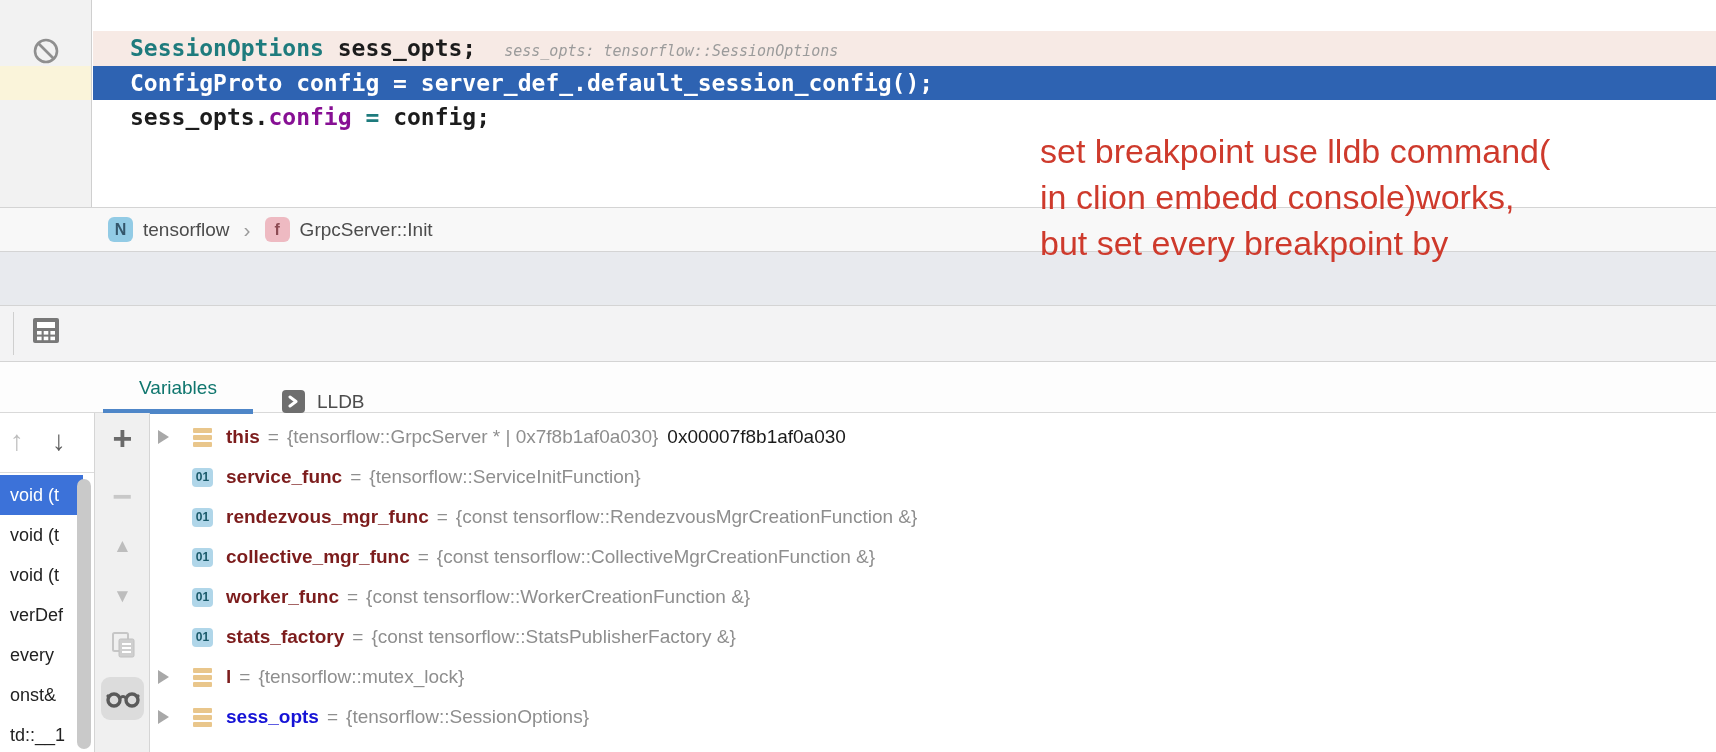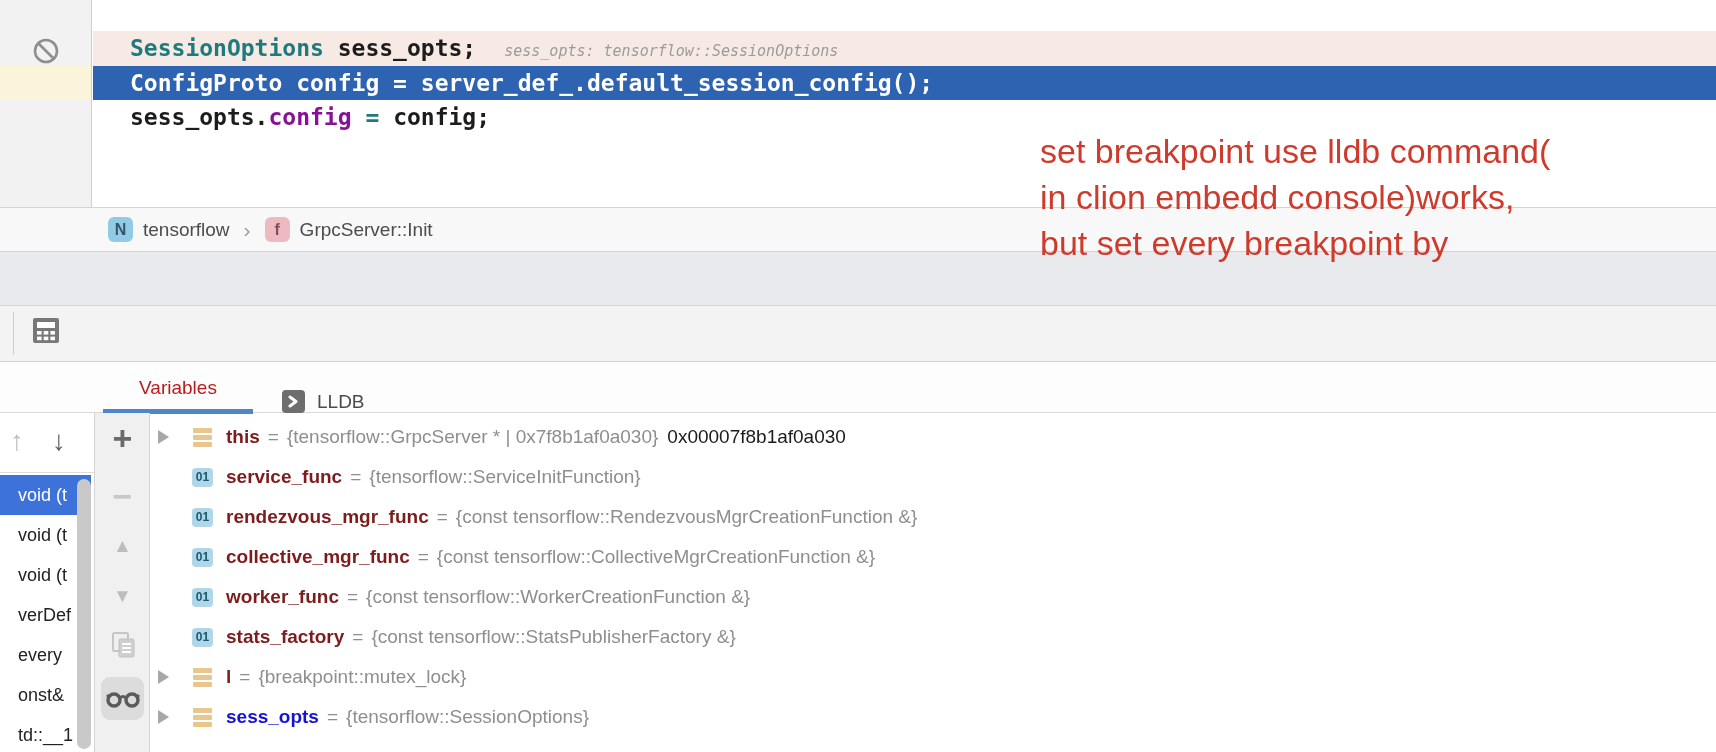--- a/index.html
+++ b/index.html
@@ -41,32 +41,32 @@
   .crumb-sep{color:#9a9a9a;font-size:21px;margin:0 14px;}
   
   #band-toolbar{position:absolute;left:0;top:252px;width:1716px;height:54px;background:#e8eaee;border-bottom:1px solid #d4d4d4;box-sizing:border-box;}
   #band-debugbar{position:absolute;left:0;top:306px;width:1716px;height:56px;background:#f3f3f4;border-bottom:1px solid #d4d4d4;box-sizing:border-box;}
   #band-vline{position:absolute;left:13px;top:6px;width:1px;height:43px;background:#cfcfcf;}
   #grid-btn{position:absolute;left:32px;top:11px;width:28px;height:27px;}
   
   #debug-panel{position:absolute;left:0;top:362px;width:1716px;height:390px;background:#ffffff;}
   #tab-strip{position:absolute;left:0;top:0;width:1716px;height:51px;border-bottom:1px solid #d9d9d9;box-sizing:border-box;background:#fdfdfd;}
   #tab-variables{position:absolute;left:103px;top:0;width:150px;height:51px;display:flex;align-items:center;justify-content:center;
-    font-size:19px;color:#b91c1c;}
+    font-size:19px;color:#0f766e;}
   #tab-variables .underline{position:absolute;left:0;bottom:-1px;width:150px;height:5px;background:#4e86c8;}
   #tab-lldb{position:absolute;left:282px;top:0;height:51px;display:flex;align-items:flex-end;font-size:19px;color:#4c4c4c;}
   #lldb-icon{width:23px;height:23px;border-radius:4px;background:#6e6e6e;display:flex;align-items:center;justify-content:center;margin-right:12px;}
   
   #frames-panel{position:absolute;left:0;top:51px;width:95px;height:339px;background:#fff;border-right:1px solid #d5d5d5;box-sizing:border-box;overflow:hidden;}
   #frames-toolbar{position:absolute;left:0;top:0;width:94px;height:60px;border-bottom:1px solid #dcdcdc;box-sizing:border-box;}
   .nav-arrow{position:absolute;top:8px;font-size:28px;line-height:40px;}
   #nav-up{left:10px;color:#bdbdbd;}
   #nav-down{left:52px;color:#5f5f5f;}
   #frames-list{position:absolute;left:0;top:62px;width:94px;}
-  .frame-row{height:40px;line-height:40px;font-size:18px;color:#222;padding-left:18px;width:73px;
+  .frame-row{height:40px;line-height:40px;font-size:18px;color:#222;padding-left:10px;width:73px;
     white-space:nowrap;overflow:hidden;}
   .frame-row.selected{background:#3c72d9;color:#fff;}
   #frames-scrollbar{position:absolute;right:3px;top:66px;width:14px;height:270px;background:#c9c9c9;border-radius:7px;}
   
   #vars-toolbar{position:absolute;left:95px;top:51px;width:55px;height:339px;background:#f0f0f0;border-right:1px solid #d5d5d5;box-sizing:border-box;}
   .vt-btn{position:absolute;left:0;width:55px;text-align:center;}
   #vt-add{top:6px;font-size:34px;color:#6a6a6a;font-weight:bold;}
   #vt-remove{top:64px;font-size:34px;color:#c8c8c8;font-weight:bold;}
   #vt-up{top:122px;font-size:19px;color:#bdbdbd;}
   #vt-down{top:172px;font-size:19px;color:#bdbdbd;}
@@ -255,21 +255,21 @@
         </div>
         <div class="var-row">
           <span class="expander"></span>
           <span class="struct-icon">
             <i></i>
             <i></i>
             <i></i>
           </span>
           <span class="var-name nm-red">l</span>
           <span class="var-eq">=</span>
-          <span class="var-value">{breakpoint::mutex_lock}</span>
+          <span class="var-value">{tensorflow::mutex_lock}</span>
         </div>
         <div class="var-row">
           <span class="expander"></span>
           <span class="struct-icon">
             <i></i>
             <i></i>
             <i></i>
           </span>
           <span class="var-name nm-blue">sess_opts</span>
           <span class="var-eq">=</span>

